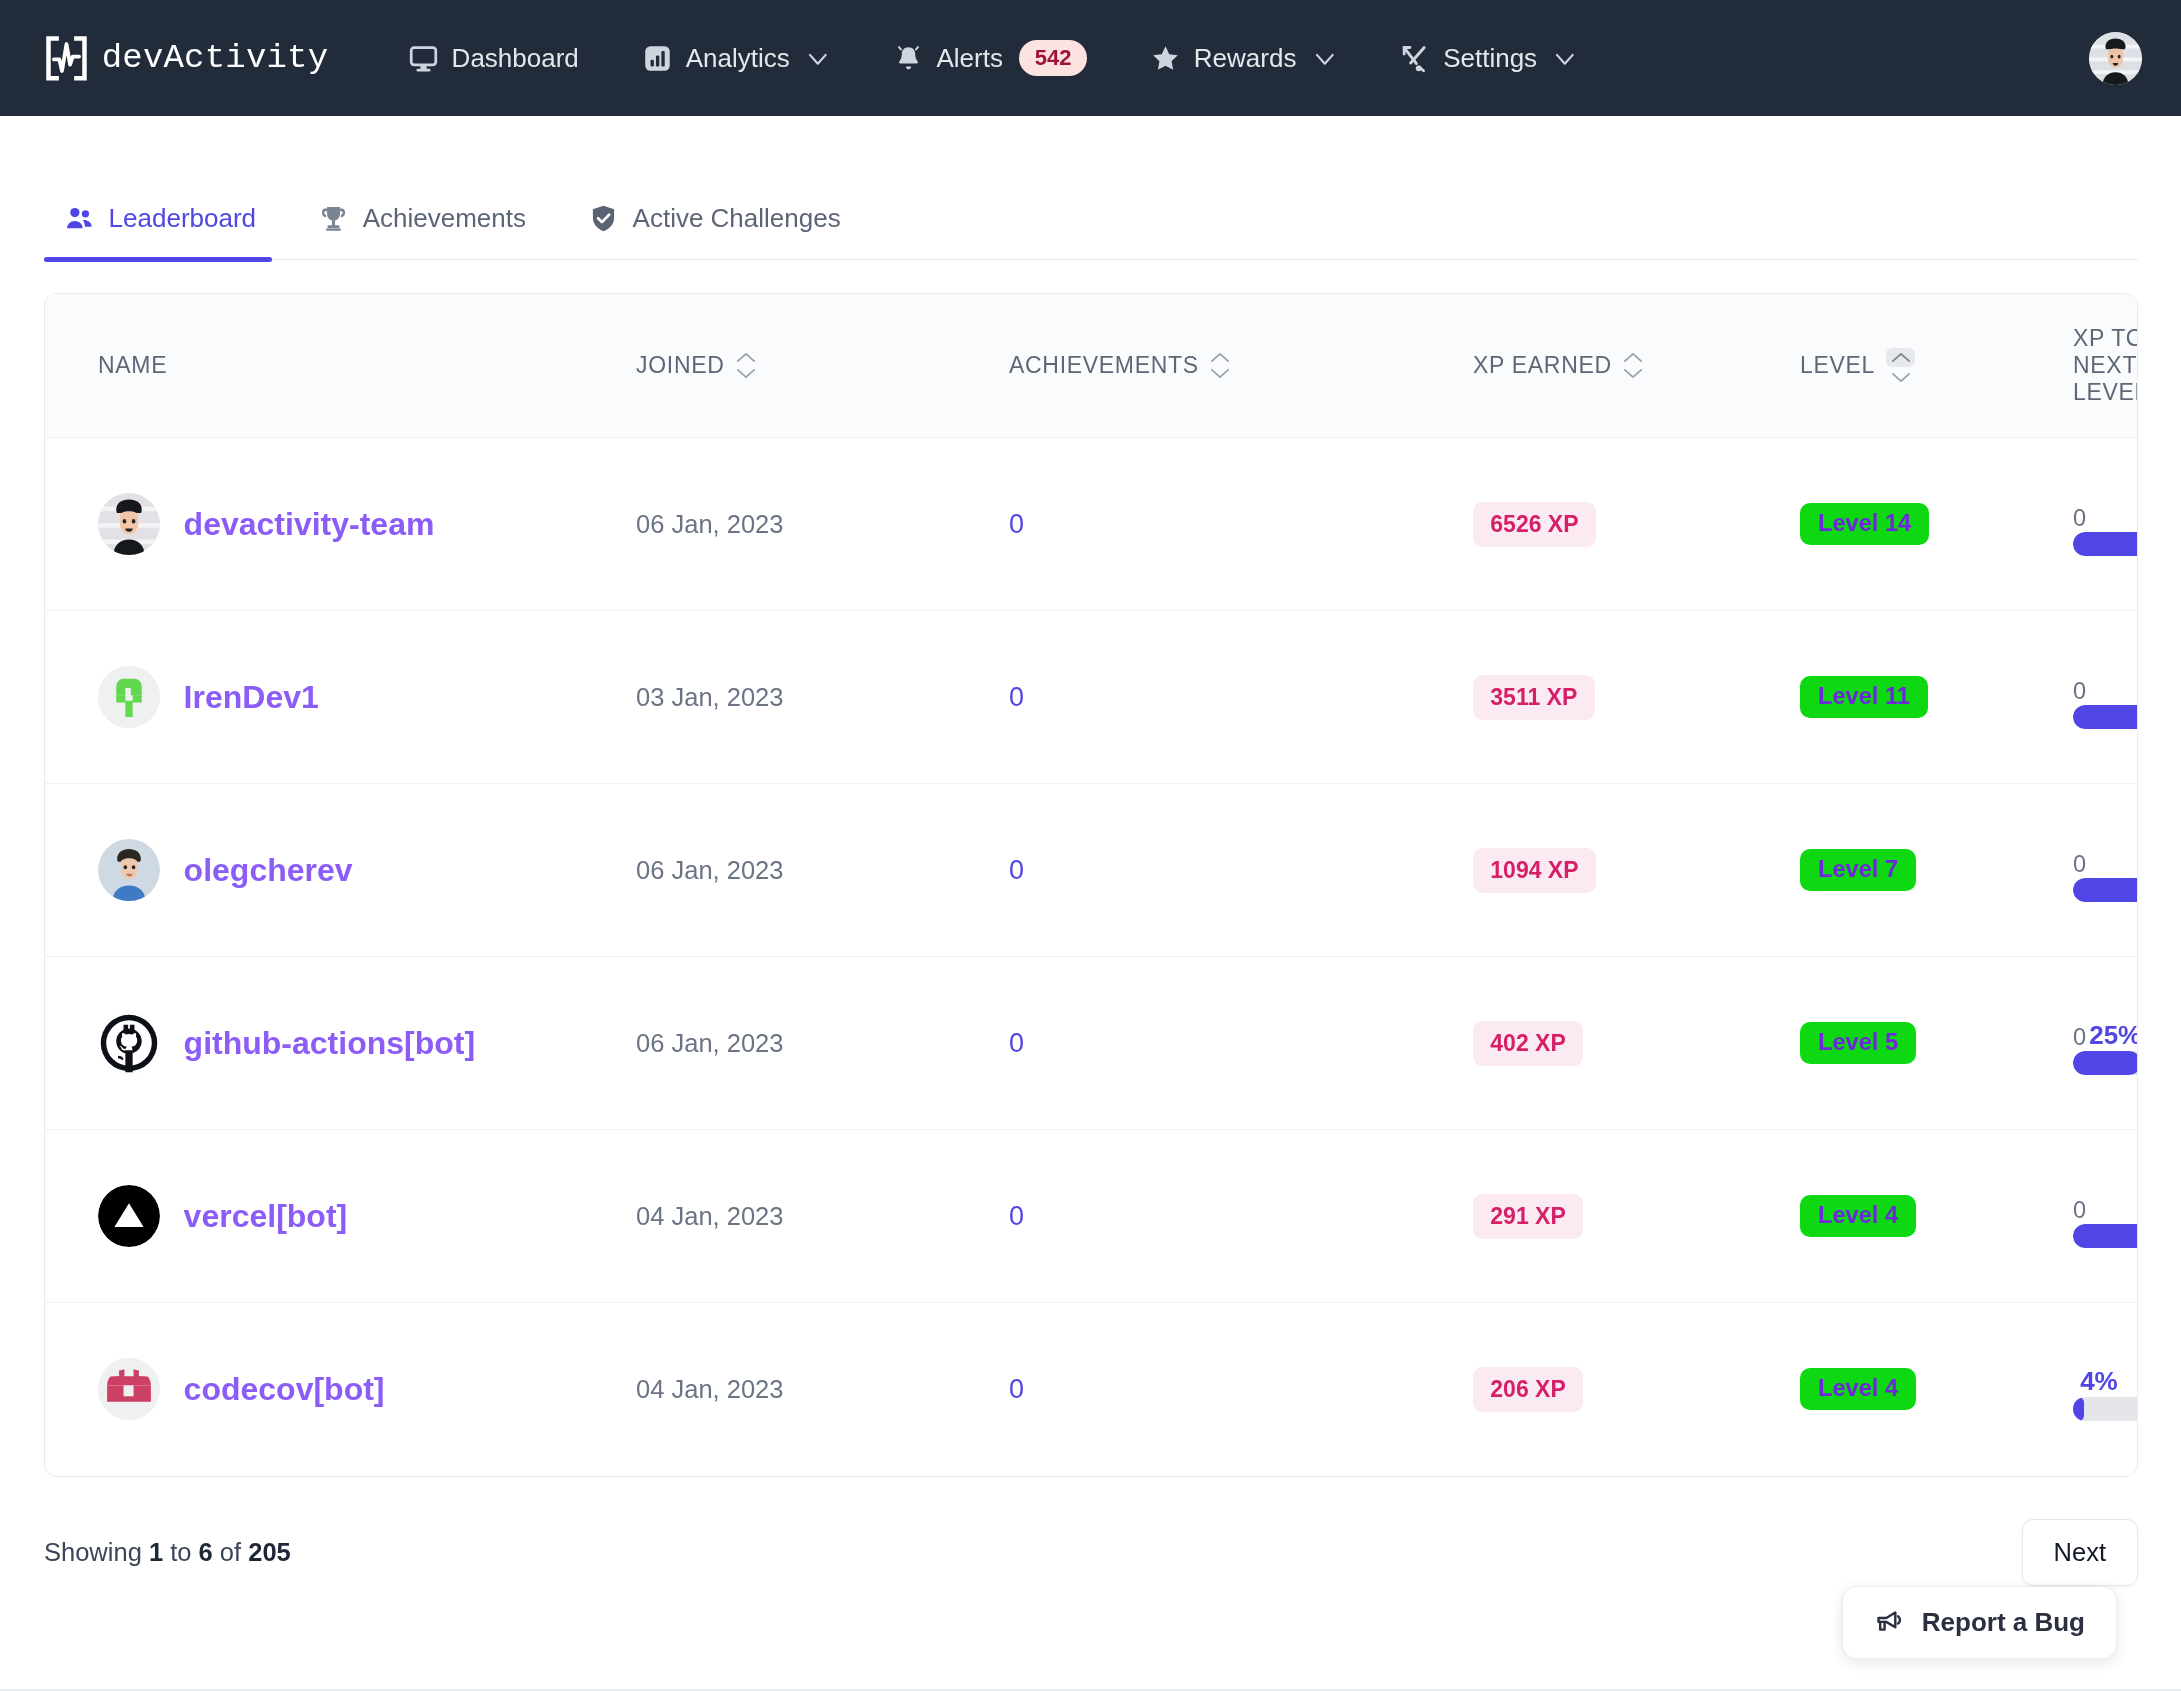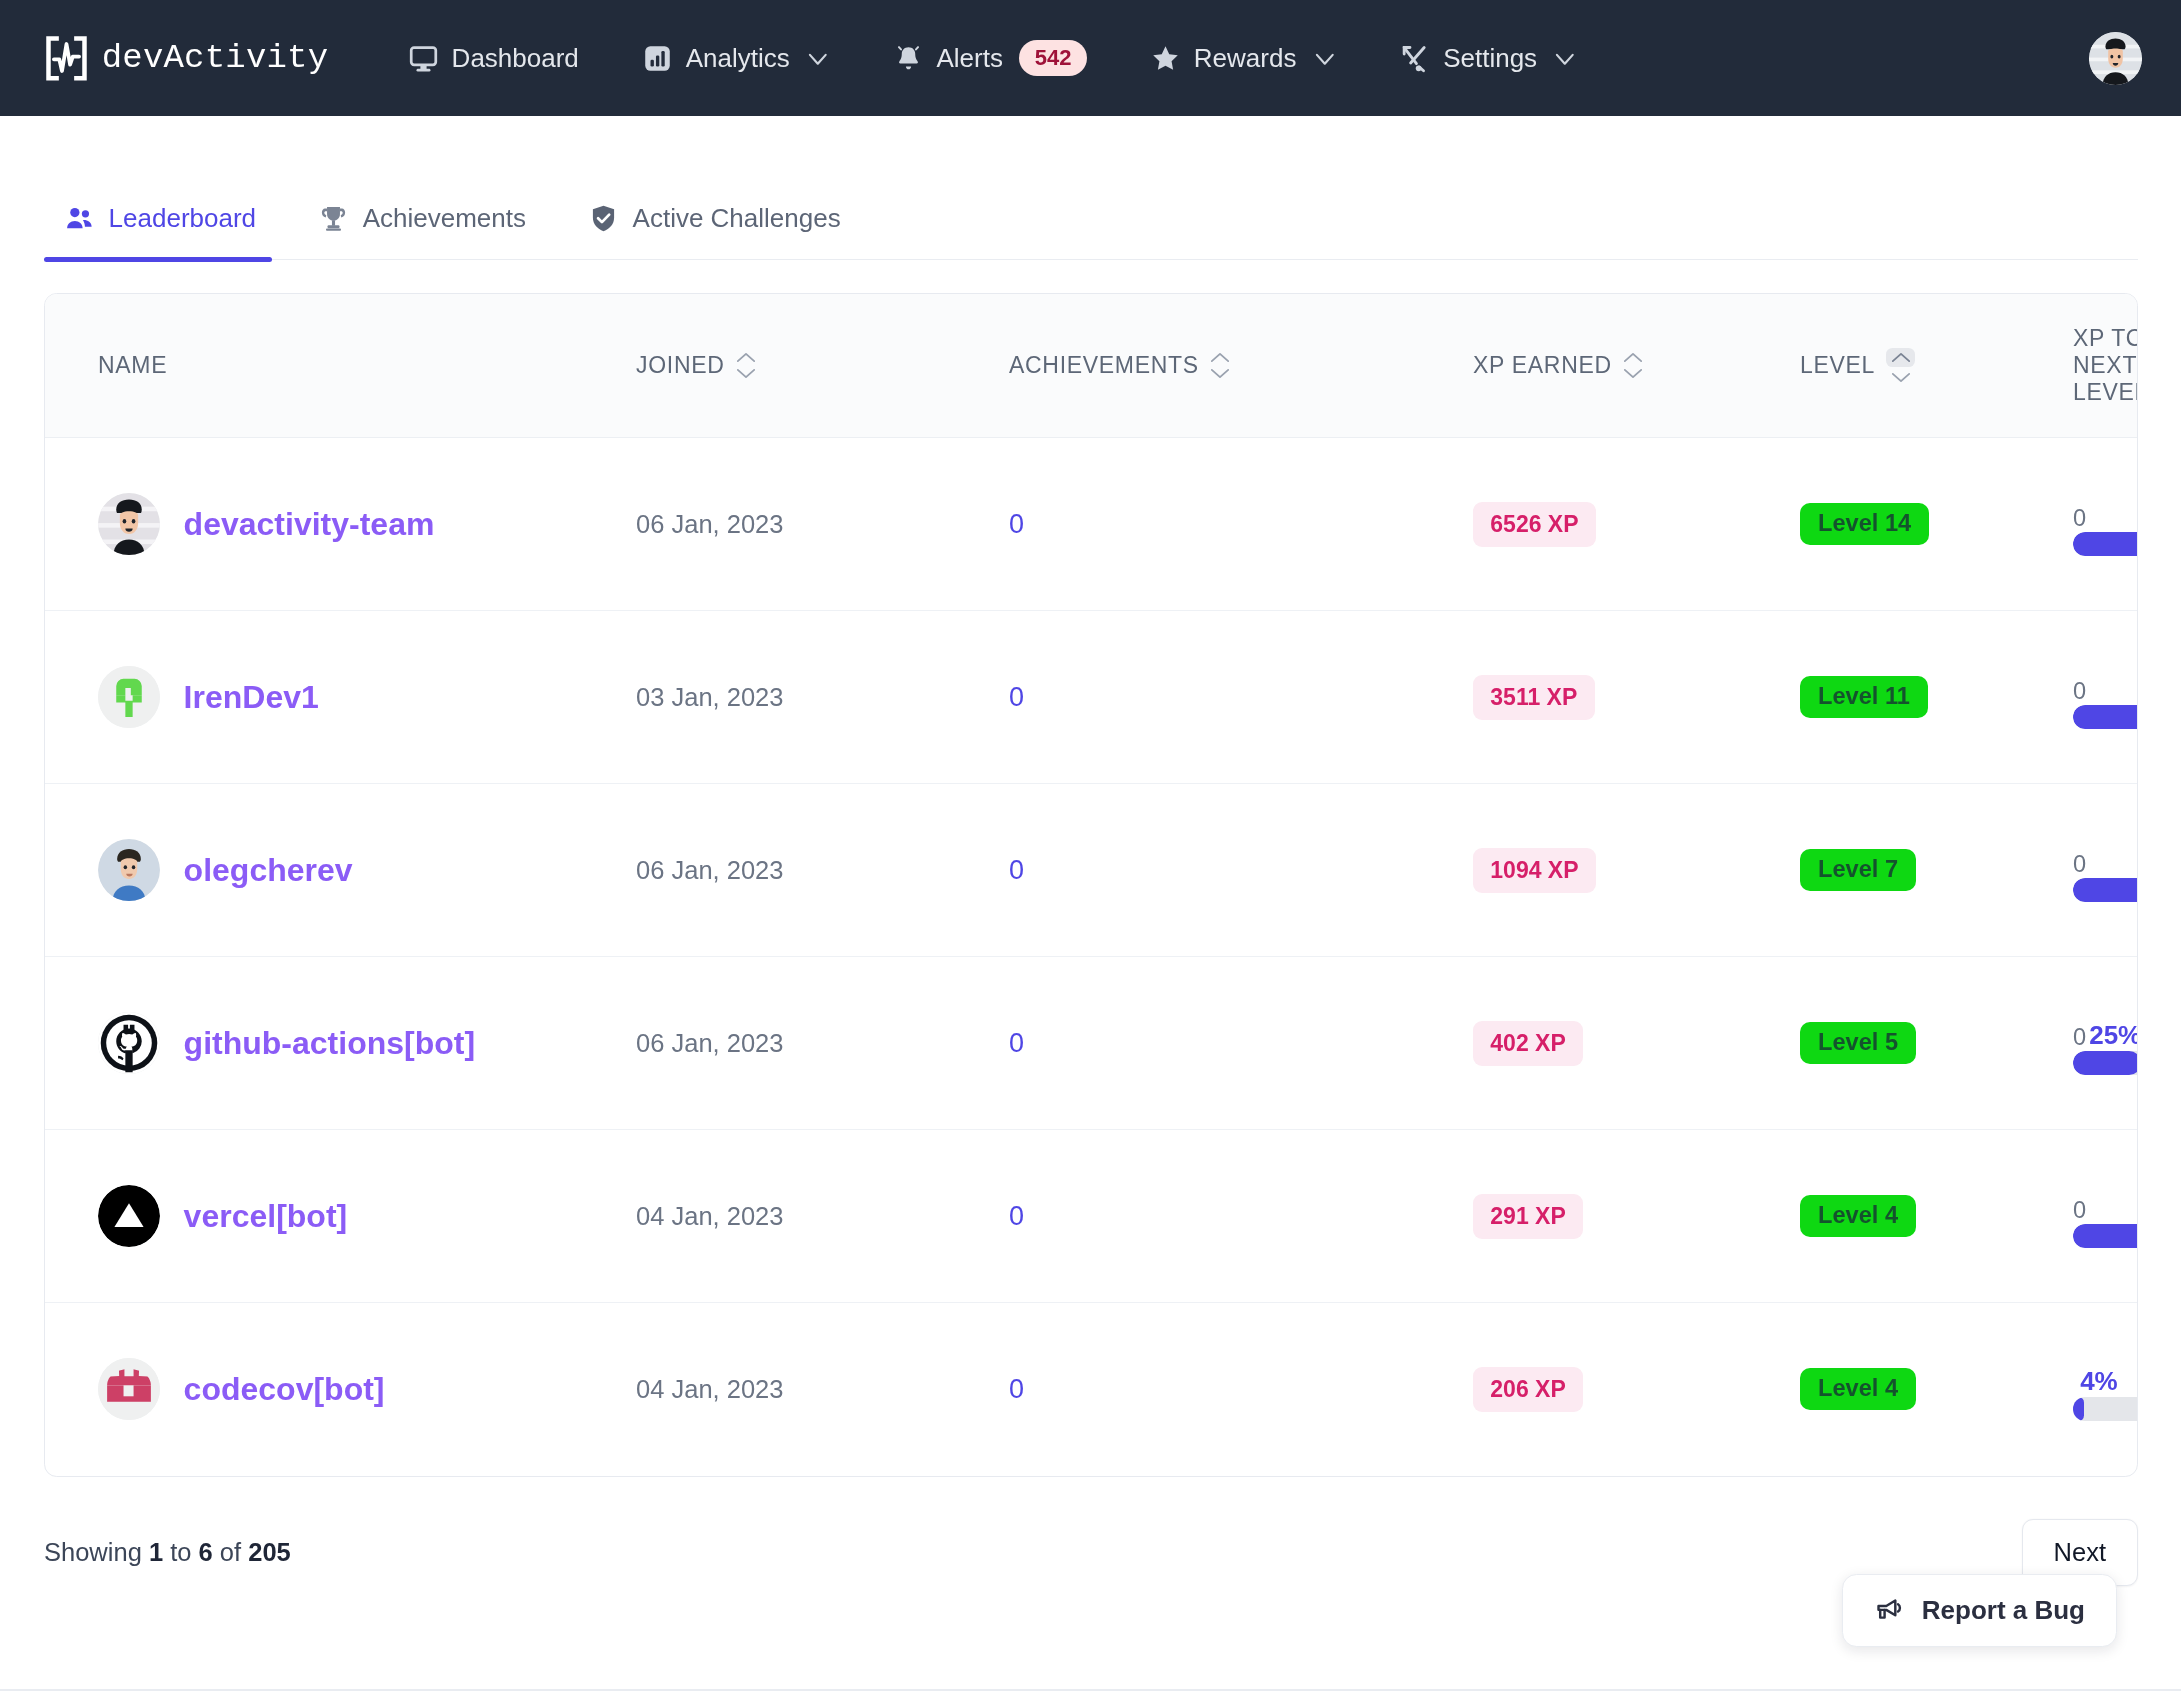--- a/index.html
+++ b/index.html
@@ -134,21 +134,21 @@
   .ach-text { font-size: 27px; color: #4f46e5; cursor: pointer; }
   .xp-pill {
     display: inline-block;
     background: #fceaf2; color: #d61f69;
     font-size: 23px; font-weight: bold;
     border-radius: 9px; padding: 11px 17.3px;
     line-height: 1;
   }
   .level-pill {
     display: inline-block;
-    background: #0ed812; color: #14532d;
+    background: #0ed812; color: #6d28d9;
     font-size: 23.6px; font-weight: bold;
     border-radius: 10px; padding: 9px 18px;
     line-height: 1;
   }
 
   
   .prog { width: 273px; position: relative; }
   .prog-labels {
     position: relative; height: 40px;
     font-size: 23.6px; color: #6b7484;
@@ -173,21 +173,21 @@
   }
   .showing { font-size: 25.5px; color: #3c4658; }
   .showing b { color: #1f2637; }
   .next-btn {
     background: #fff; border: 0.9px solid #e5e8ee; border-radius: 11px;
     padding: 18px 31px; font-size: 25.5px; color: #111827;
     cursor: pointer; box-shadow: 0 0.9px 1.8px rgba(16,24,40,.05);
   }
 
   .report-bug {
-    position: absolute; right: 64px; bottom: 44px;
+    position: absolute; right: 64px; bottom: 32px;
     display: flex; align-items: center; gap: 16.4px;
     background: #fff; border: 0.9px solid #e9ecf1; border-radius: 14.5px;
     padding: 20px 31px; cursor: pointer;
     box-shadow: 0 3.6px 12.7px rgba(16,24,40,.10);
     font-size: 26px; font-weight: bold; color: #2b2f40;
   }
   .report-bug .rb-ico { width: 31px; height: 31px; flex: 0 0 auto; }
 
   .bottom-rule {
     position: absolute; left: 0; right: 0; bottom: 0;

